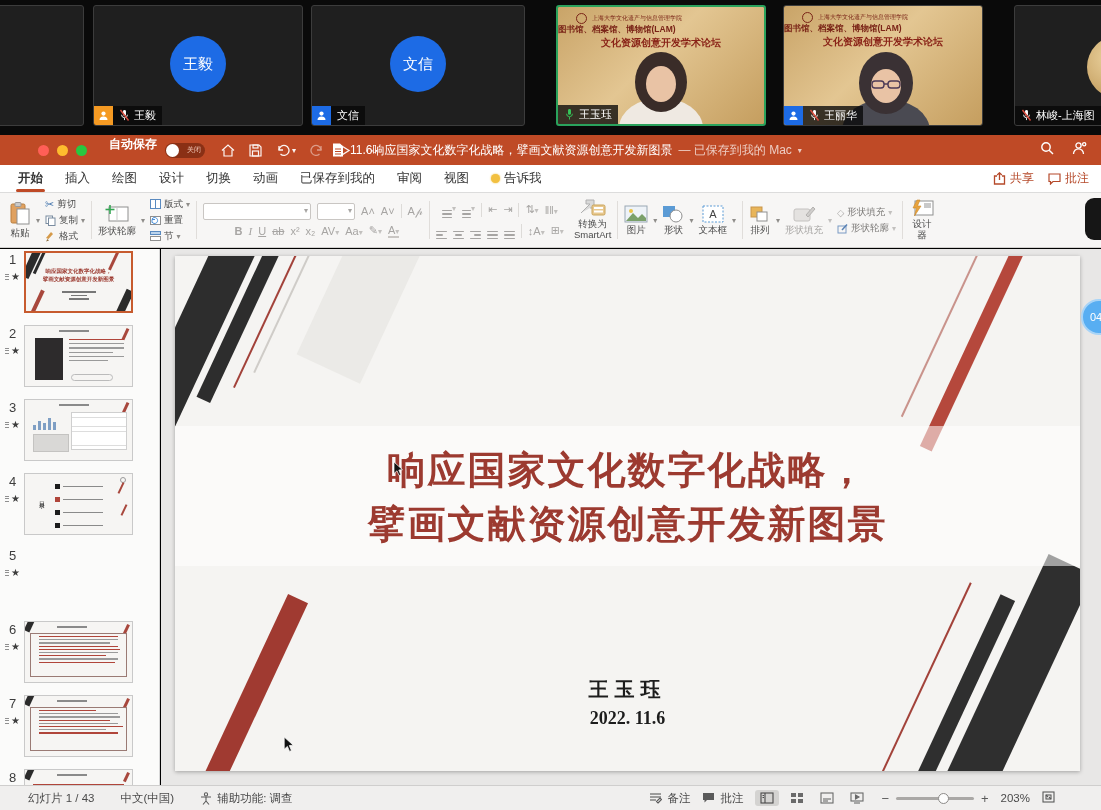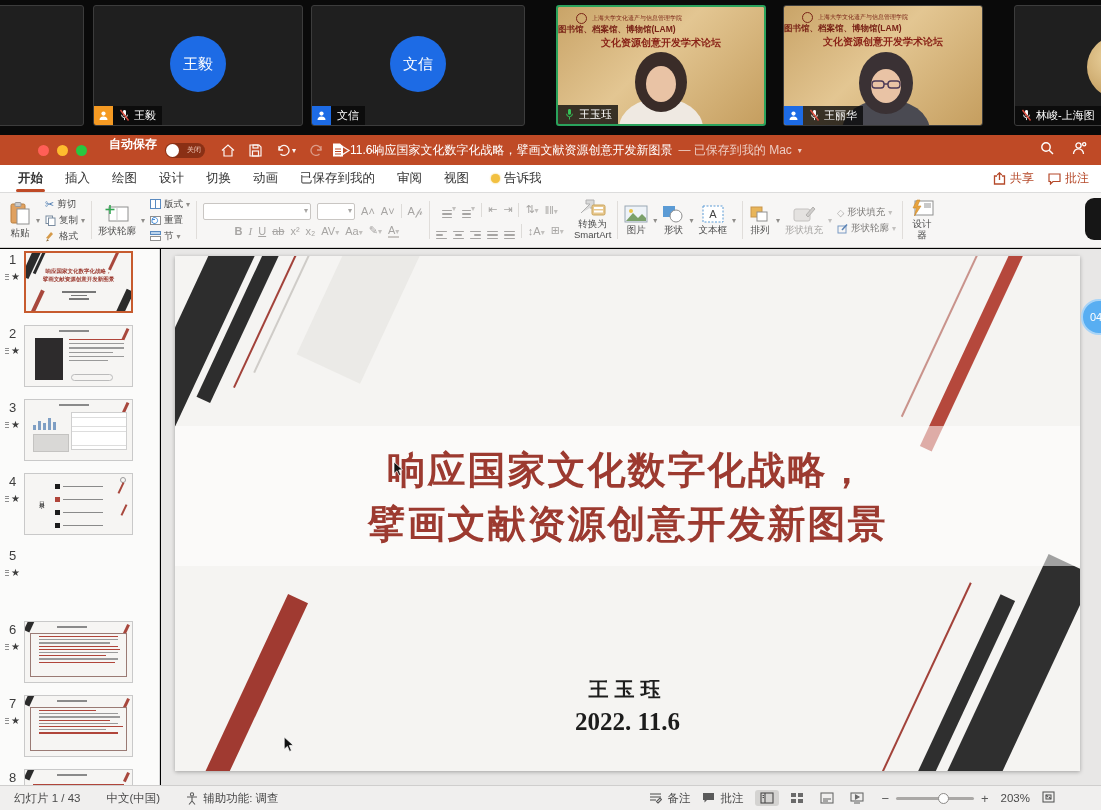--- a/index.html
+++ b/index.html
@@ -99,21 +99,21 @@
   .m-01 { position:absolute; top:16px; width:100%; text-align:center; font-size:9px; font-weight:bold; color:#c05347; }
   .m-01sub { position:absolute; top:30px; left:30%; width:40%; height:1.5px; background:#b0453a; opacity:.65; }
 
   .canvas { position:absolute; left:161px; top:0; width:940px; height:536px; background:#e8e7e6; }
   .slide { position:absolute; left:14px; top:7px; width:905px; height:515px; background:#f5f4f2; box-shadow:0 1px 4px rgba(0,0,0,.3); overflow:hidden; }
   .stripe { position:absolute; transform:rotate(25deg); }
   .title-band { position:absolute; left:0; top:170px; width:100%; height:140px; background:rgba(255,255,255,.55); }
   .slide-title { position:absolute; top:188px; width:100%; text-align:center; font-size:38px; font-weight:900; color:#9c3a30; line-height:1.42; letter-spacing:2px; }
   .slide-org { position:absolute; top:382px; width:100%; text-align:center; font-size:22px; font-weight:600; color:#1c1c1c; font-family:"Liberation Serif","DejaVu Serif",serif; letter-spacing:4px; }
   .slide-author { position:absolute; top:420px; width:100%; text-align:center; font-size:20px; font-weight:600; color:#1c1c1c; font-family:"Liberation Serif","DejaVu Serif",serif; letter-spacing:6px; }
-  .slide-date { position:absolute; top:452px; width:100%; text-align:center; font-size:25px; font-weight:bold; color:#1c1c1c; font-family:"Liberation Serif","DejaVu Serif",serif; }
+  .slide-date { position:absolute; top:452px; width:100%; text-align:center; font-size:18px; font-weight:bold; color:#1c1c1c; font-family:"Liberation Serif","DejaVu Serif",serif; }
   .float-badge { position:absolute; right:-16px; top:50px; width:36px; height:36px; border-radius:50%; background:#58aef2; border:2px solid #a8d4f7; color:#fff; font-size:11px; display:flex; align-items:center; padding-left:7px; }
   .cursor { position:absolute; }
 
   
   .statusbar { position:absolute; top:785px; left:0; width:1101px; height:25px; background:#f0efee; border-top:1px solid #cfcecd; display:flex; align-items:center; font-size:11.5px; color:#4a4a4a; }
   .sb-item { margin-left:26px; display:flex; align-items:center; gap:5px; white-space:nowrap; }
   .sb-right { margin-left:auto; margin-right:46px; display:flex; align-items:center; gap:12px; }
   .viewbtn { display:flex; align-items:center; justify-content:center; padding:2px 5px; border-radius:3px; }
   .viewbtn.sel { background:#d4d3d1; }
   .zoom-track { width:78px; height:3px; background:#aaa8a6; border-radius:2px; position:relative; }
@@ -828,21 +828,21 @@
     <svg class="cursor" style="left:122px;top:488px;" width="12" height="16" viewBox="0 0 11 15">
         <path d="M1,0 L1,11.5 L4,8.8 L6,13.5 L7.8,12.7 L5.8,8 L9.5,7.7 Z" fill="#111" stroke="#fff" stroke-width="0.7"></path>
       </svg>
     <div class="float-badge">
         <span>04</span>
       </div>
   </div>
 </div>
 
 <div class="statusbar">
-  <span class="sb-item" style="margin-left:14px;">
+  <span class="sb-item" style="margin-left:28px;">
       <span>幻灯片 1 / 43</span>
     </span>
   <span class="sb-item">
       <span>中文(中国)</span>
     </span>
   <span class="sb-item">
     <svg width="12" height="13" viewBox="0 0 12 13" fill="none" stroke="#5a5a5a" stroke-width="1.1">
         <circle cx="6" cy="2.4" r="1.6"></circle>
         <path d="M1 5 H11 M6 5 V9 M6 9 L3 12.5 M6 9 L9 12.5"></path>
       </svg>

